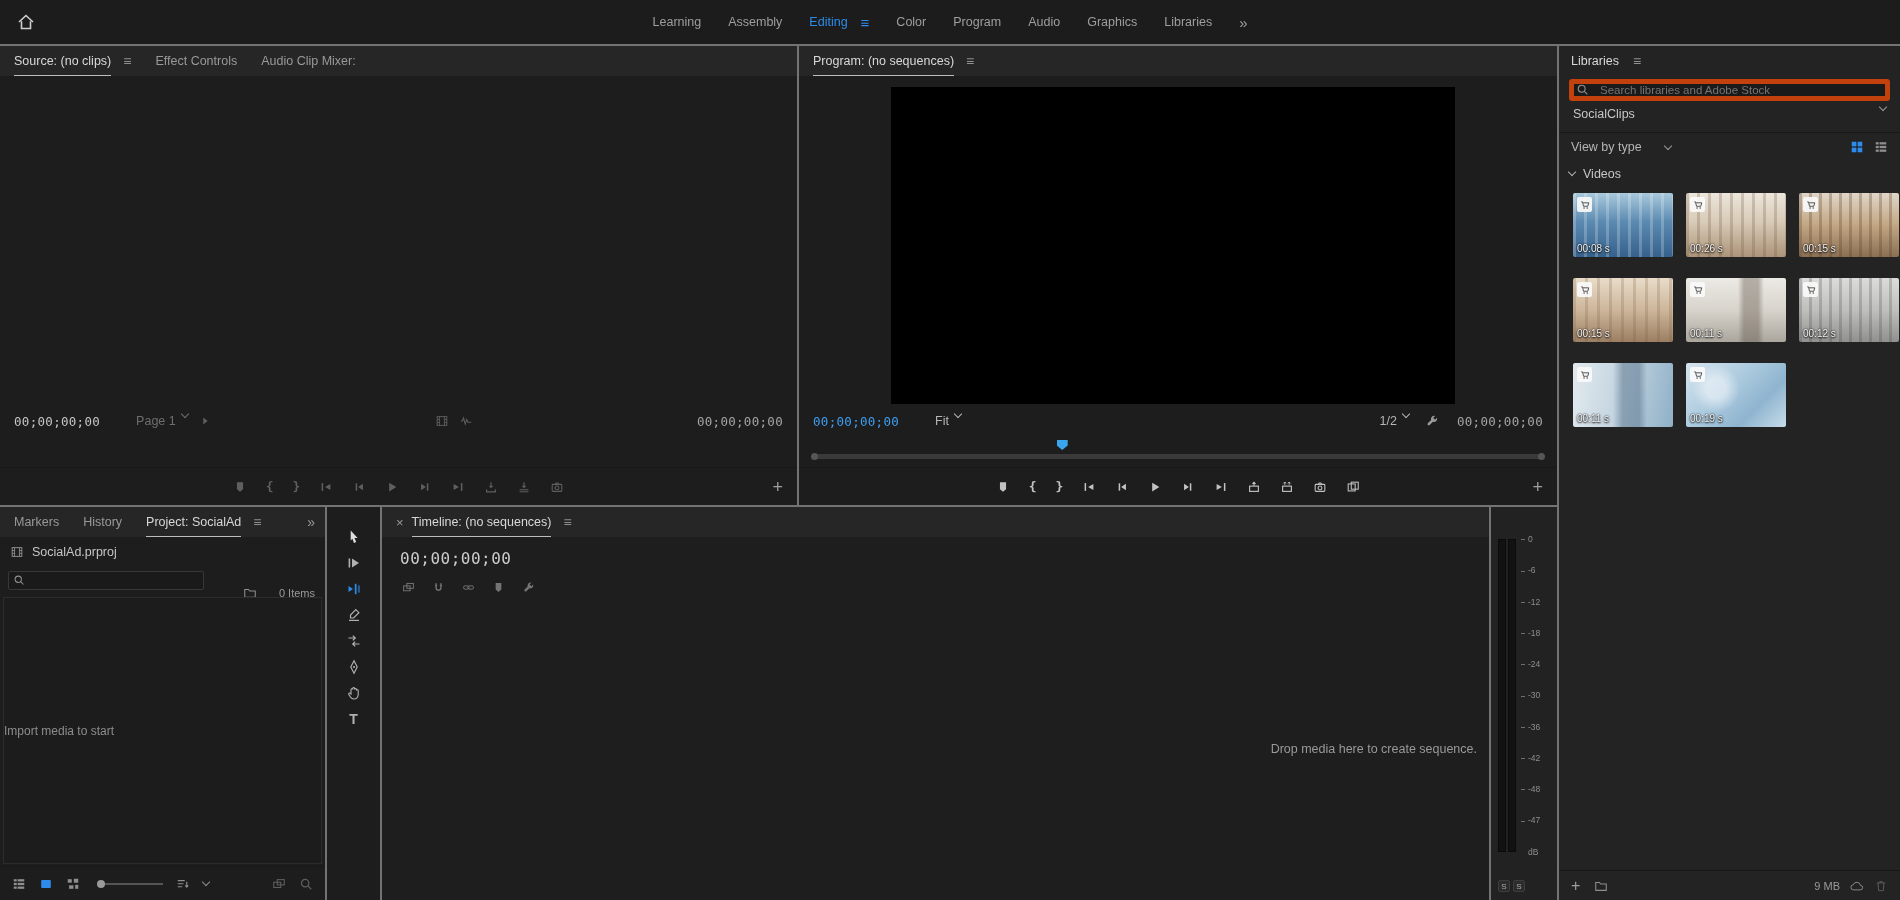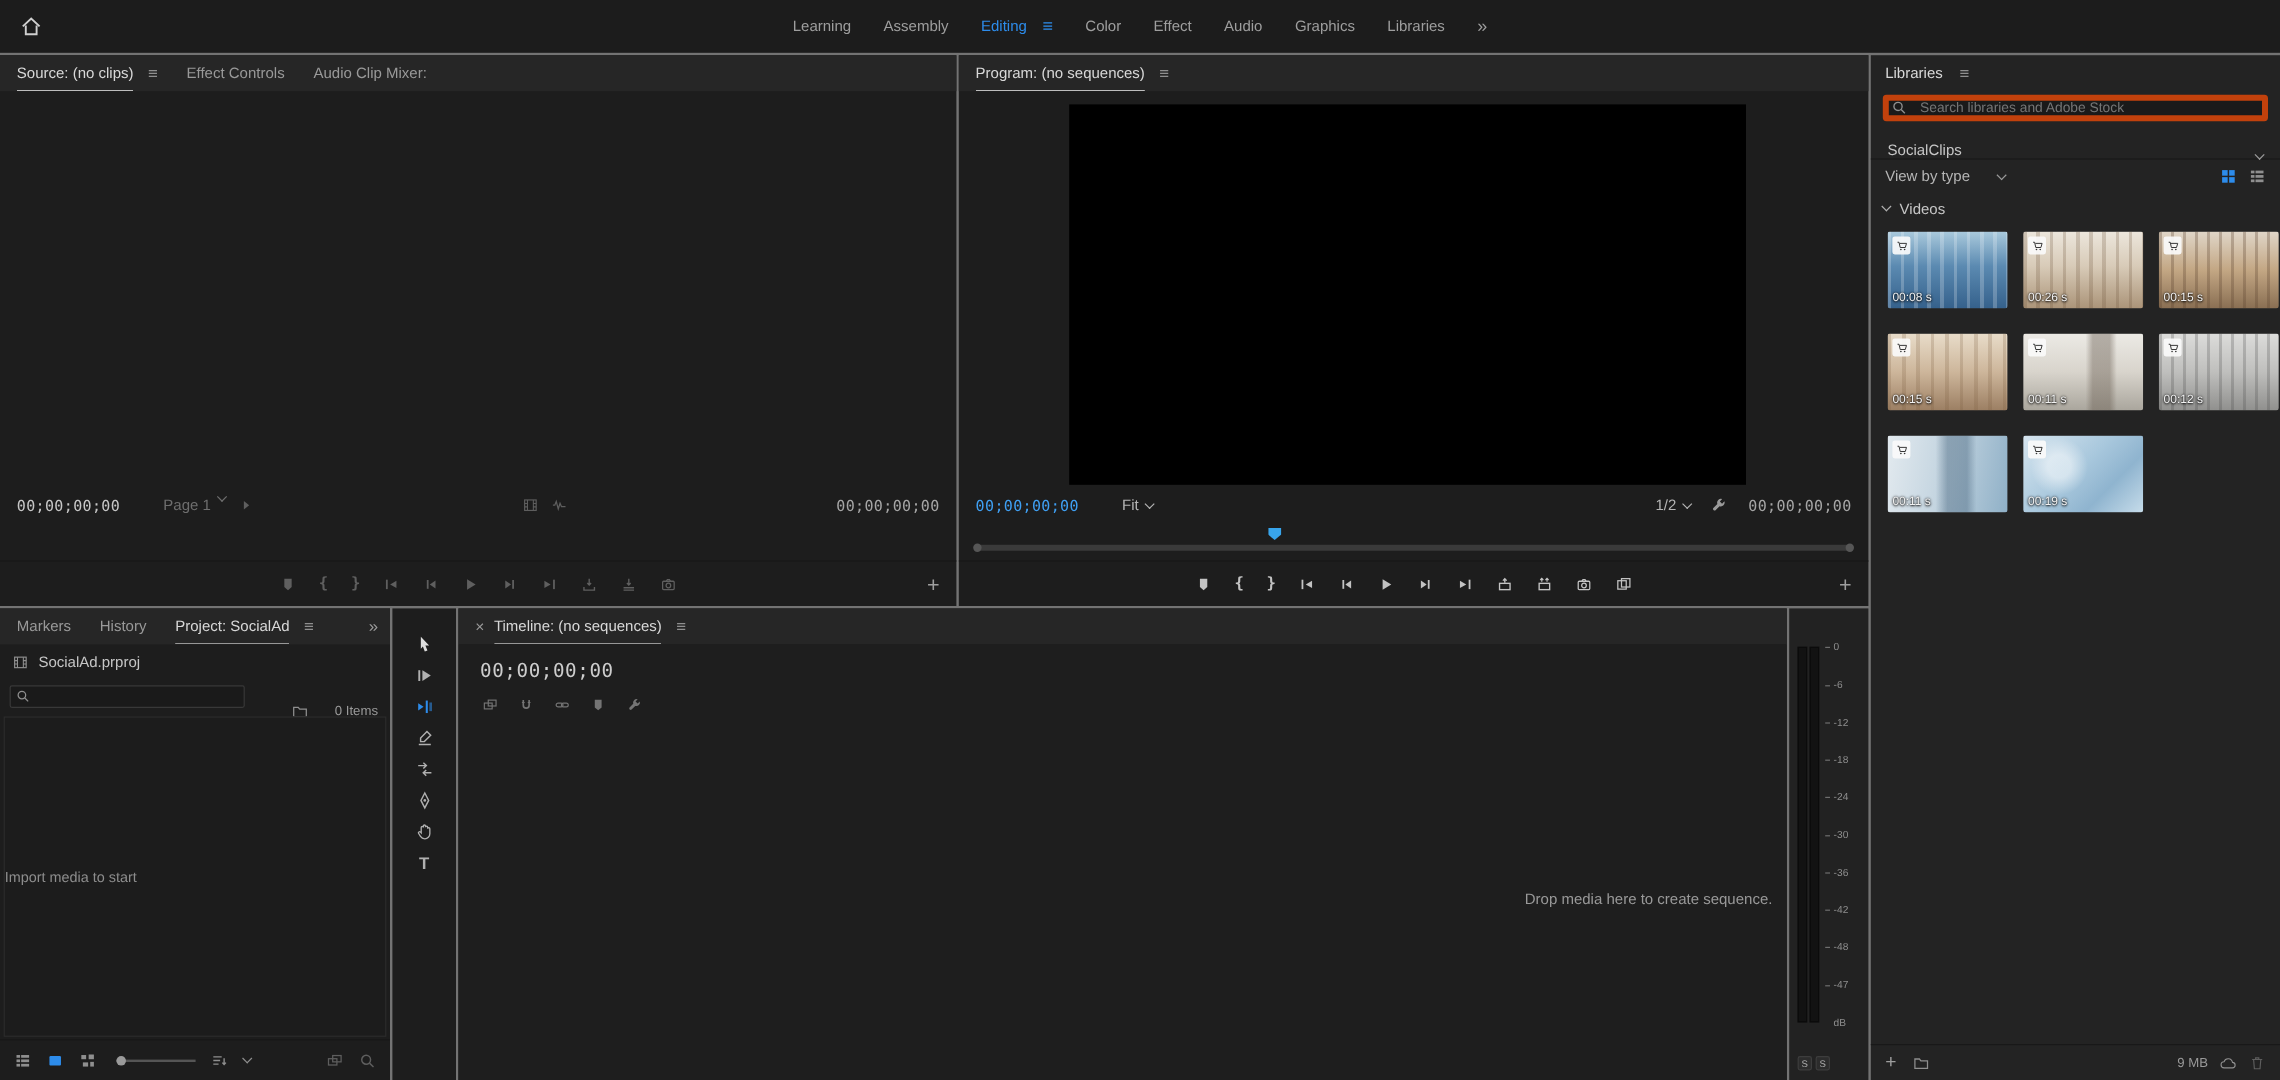--- a/index.html
+++ b/index.html
@@ -34,21 +34,21 @@
 .phead-right{position:absolute;right:10px;top:0;bottom:0;display:flex;align-items:center;color:#9a9a9a;font-size:14px}
 
 
 #source-panel{left:0;top:46px;width:797px;height:459px}
 #program-panel{left:799px;top:46px;width:758px;height:459px}
 .mon-info{position:absolute;left:0;right:0;top:360px;height:30px;display:flex;align-items:center;padding:0 14px;gap:10px}
 .tc{font-family:"DejaVu Sans Mono",monospace;font-size:12.5px;color:#c6c6c6;letter-spacing:.3px;white-space:nowrap}
 .tc-dim{color:#a5a5a5}
 .tc-blue{color:#3f9ff2}
 .page-sel{display:flex;align-items:flex-start;gap:6px;color:#6e6e6e;margin-left:26px}
-.dd{display:flex;align-items:center;gap:6px;color:#b5b5b5}
+.dd{display:flex;align-items:flex-start;gap:6px;color:#b5b5b5}
 .transport{position:absolute;left:0;right:0;bottom:0;height:38px;display:flex;align-items:center;justify-content:center;gap:19px;border-top:1px solid #181818}
 .transport .ic{color:#c3c3c3}
 .transport.dim .ic{color:#5f5f5f}
 .brace{font-size:13px;font-weight:bold;font-family:"DejaVu Sans Mono",monospace;line-height:1}
 .add-btn{position:absolute;right:14px;color:#9e9e9e;font-size:18px;line-height:1}
 .video{position:absolute;left:92px;top:41px;width:564px;height:317px;background:#000}
 .scrub{position:absolute;left:0;right:0;top:392px;height:26px}
 .playhead{position:absolute;left:34%;top:2px;width:11px;height:10px;background:#38a5ec;clip-path:polygon(0 0,100% 0,100% 55%,50% 100%,0 55%)}
 .scrollbar{position:absolute;left:13px;right:13px;top:16px;height:5px;background:#3a3a3a;border-radius:3px}
 .scrollbar::before,.scrollbar::after{content:"";position:absolute;top:-1px;width:7px;height:7px;border-radius:50%;background:#565656}
@@ -57,21 +57,21 @@
 
 
 #libraries-panel{left:1559px;top:46px;width:341px;height:854px;background:#232323}
 .lib-head{height:30px;display:flex;align-items:center;gap:14px;padding:0 12px}
 .lib-title{color:#cfcfcf}
 .lib-search{position:relative;margin:3px 10px 6px}
 .lib-search input{width:100%;height:22px;background:#1a1a1a;border:5px solid #c2410c;border-radius:3px;color:#c8c8c8;font:11.5px "Liberation Sans",sans-serif;padding:0 8px 1px 26px;outline:none}
 .lib-search input::placeholder{color:#757575}
 .lib-search .ic{position:absolute;left:7px;top:4px}
 .lib-search .ic svg{width:13px;height:13px}
-.lib-row{height:26px;display:flex;align-items:flex-end;padding:0 14px;border-bottom:1px solid #191919;color:#c6c6c6}
+.lib-row{height:26px;display:flex;align-items:flex-start;padding:0 14px;border-bottom:1px solid #191919;color:#c6c6c6}
 .lib-row .chev{margin-left:auto;color:#9a9a9a}
 .view-row{height:28px;display:flex;align-items:center;gap:23px;padding:0 12px;color:#b5b5b5}
 .view-row .right{margin-left:auto;display:flex;gap:10px;align-items:center}
 .section-row{height:26px;display:flex;align-items:center;gap:8px;padding:0 10px;color:#c6c6c6}
 .section-row .chev{color:#b0b0b0;margin-top:-4px}
 .vid-grid{display:grid;grid-template-columns:repeat(3,100px);gap:21px 13px;padding:6px 0 0 14px}
 .tile{position:relative;width:100px;height:64px;border-radius:2px;overflow:hidden;background:#444}
 .cart{position:absolute;left:4px;top:4px;width:15px;height:15px;background:rgba(250,250,250,.92);border-radius:2px;display:flex;align-items:center;justify-content:center;color:#333}
 .cart svg{width:10px;height:10px}
 .dur{position:absolute;left:4px;bottom:3px;font-size:10px;color:#f2f2f2;text-shadow:0 0 2px #000,0 1px 2px rgba(0,0,0,.85)}
@@ -133,21 +133,21 @@
           <path d="M3 10 L10 3.5 L17 10" fill="none" stroke="currentColor" stroke-width="1.6"></path>
           <path d="M5.5 9.2 V16.5 H14.5 V9.2" fill="none" stroke="currentColor" stroke-width="1.6"></path>
         </svg>
       </span>
     <nav class="ws-tabs">
       <span class="ws-tab">Learning</span>
       <span class="ws-tab">Assembly</span>
       <span class="ws-tab active">Editing</span>
       <span class="ws-menu">≡</span>
       <span class="ws-tab">Color</span>
-      <span class="ws-tab">Effect</span>
+      <span class="ws-tab">Program</span>
       <span class="ws-tab">Audio</span>
       <span class="ws-tab">Graphics</span>
       <span class="ws-tab">Libraries</span>
       <span class="ws-overflow">»</span>
     </nav>
   </header>
 
   <section class="panel" id="source-panel">
     <div class="phead">
       <span class="ptab active">Source: (no clips)</span>

